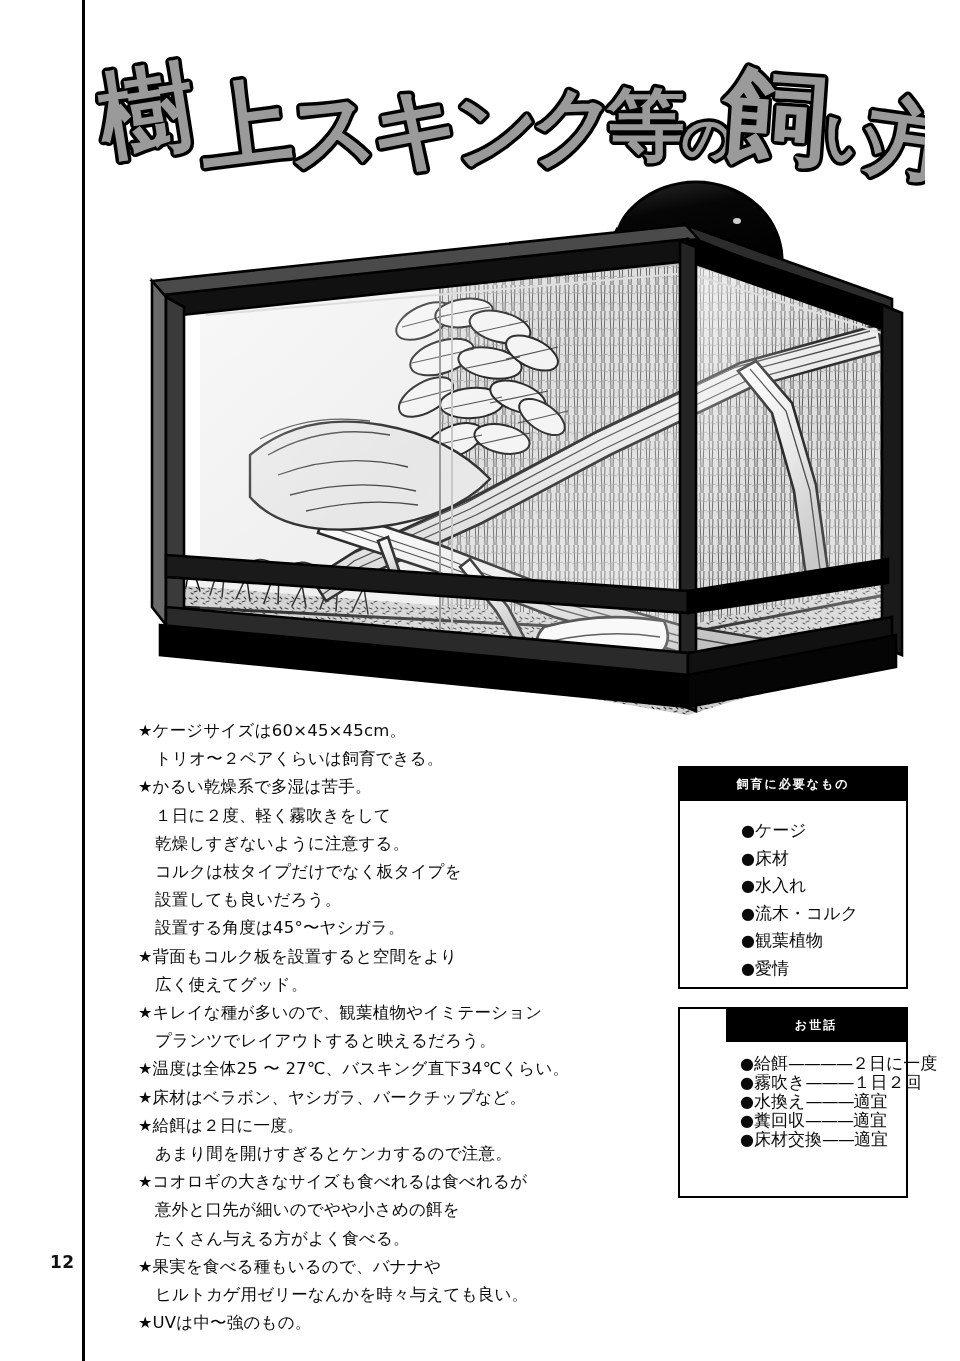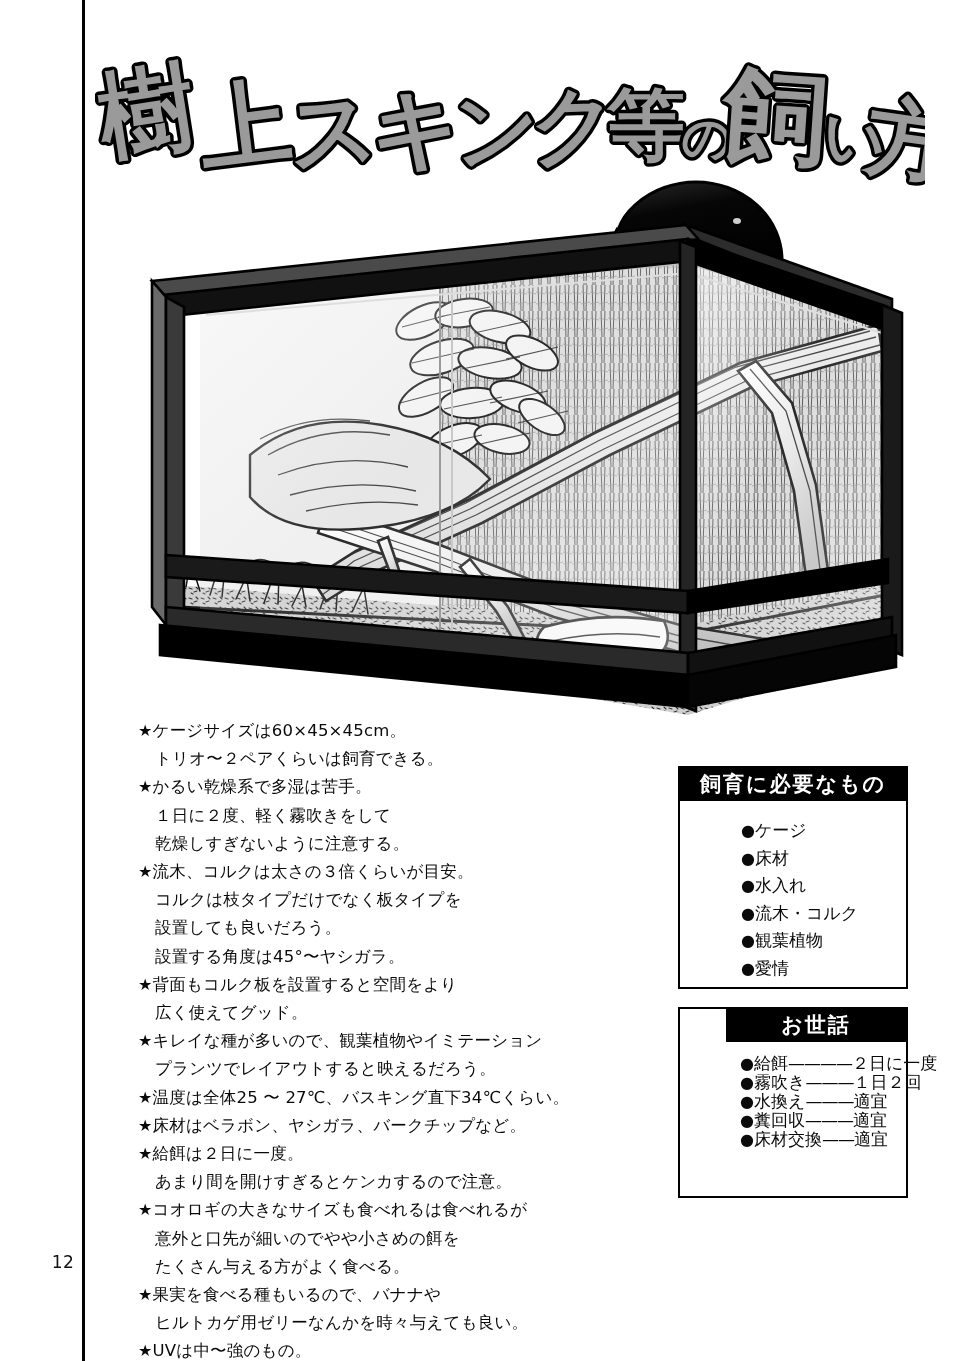--- a/index.html
+++ b/index.html
@@ -27,24 +27,25 @@
     height: 1361px;
     background: #000000;
   }
 
   
   .page-number {
     position: absolute;
     left: 50px;
     top: 1252px;
     width: 26px;
-    text-align: center;
+    text-align: left;
     font-size: 17px;
     color: #111111;
     letter-spacing: .5px;
+    font-weight: bold;
   }
 
   
   .title-wrap {
     position: absolute;
     left: 95px;
     top: 34px;
     width: 830px;
     height: 160px;
   }
@@ -88,21 +89,21 @@
   .panel {
     position: absolute;
     border: 2.5px solid #000000;
     background: #ffffff;
     box-sizing: border-box;
   }
   .panel-header {
     background: #000000;
     color: #ffffff;
     text-align: center;
-    font-size: 21px;
+    font-size: 12px;
     font-weight: bold;
     letter-spacing: 2px;
     box-sizing: border-box;
   }
   .panel-body {
     box-sizing: border-box;
   }
   .panel-li {
     font-size: 17px;
     color: #0a0a0a;
@@ -331,21 +332,20 @@
       </g>
     </svg>
   </div>
 
   <div class="body-text">
     <div class="ln"><span class="star">★</span><span>ケージサイズは60×45×45cm。</span></div>
     <div class="ln ind"><span>トリオ〜２ペアくらいは飼育できる。</span></div>
     <div class="ln"><span class="star">★</span><span>かるい乾燥系で多湿は苦手。</span></div>
     <div class="ln ind"><span>１日に２度、軽く霧吹きをして</span></div>
     <div class="ln ind"><span>乾燥しすぎないように注意する。</span></div>
-    <div class="ln"><span class="star">★</span><span>流木、コルクは太さの３倍くらいが目安。</span></div>
     <div class="ln ind"><span>コルクは枝タイプだけでなく板タイプを</span></div>
     <div class="ln ind"><span>設置しても良いだろう。</span></div>
     <div class="ln ind"><span>設置する角度は45°〜ヤシガラ。</span></div>
     <div class="ln"><span class="star">★</span><span>背面もコルク板を設置すると空間をより</span></div>
     <div class="ln ind"><span>広く使えてグッド。</span></div>
     <div class="ln"><span class="star">★</span><span>キレイな種が多いので、観葉植物やイミテーション</span></div>
     <div class="ln ind"><span>プランツでレイアウトすると映えるだろう。</span></div>
     <div class="ln"><span class="star">★</span><span>温度は全体25 〜 27℃、バスキング直下34℃くらい。</span></div>
     <div class="ln"><span class="star">★</span><span>床材はベラボン、ヤシガラ、バークチップなど。</span></div>
     <div class="ln"><span class="star">★</span><span>給餌は２日に一度。</span></div>

